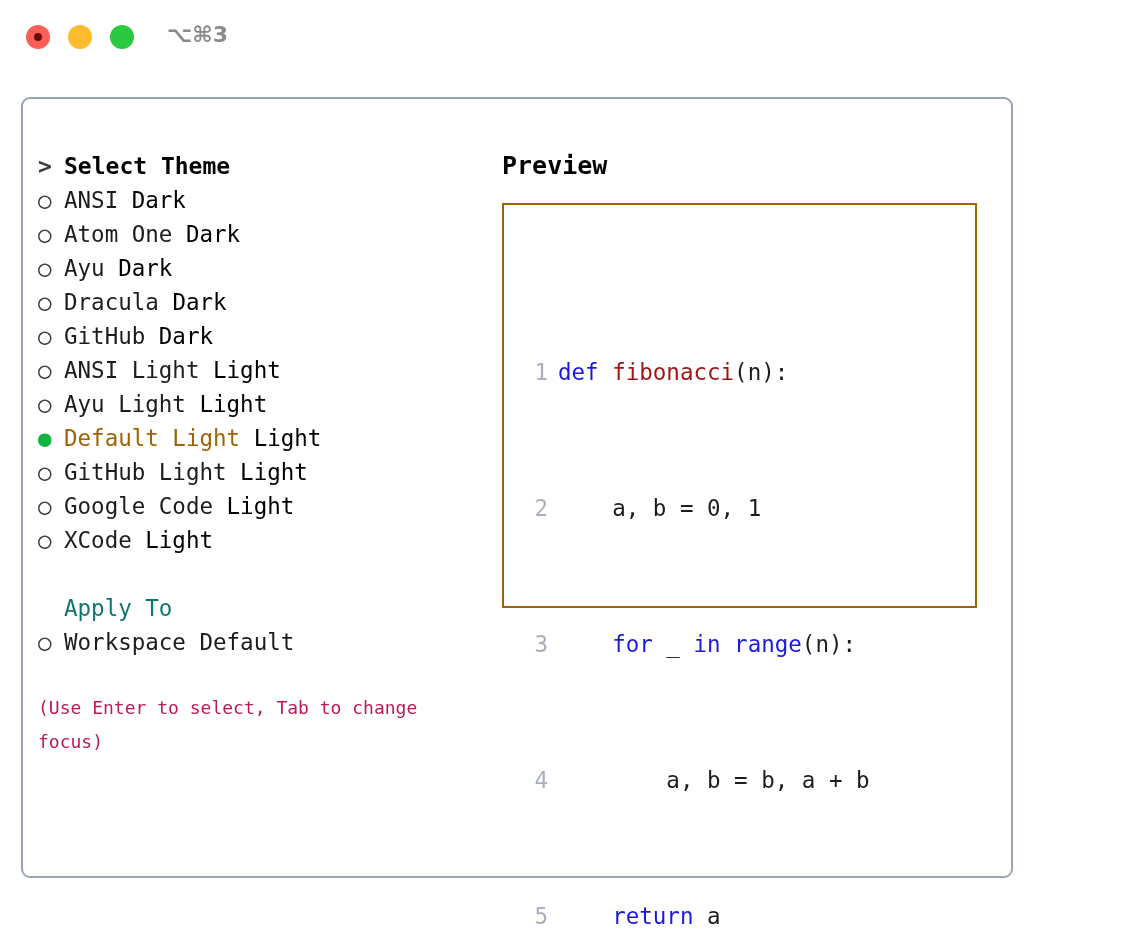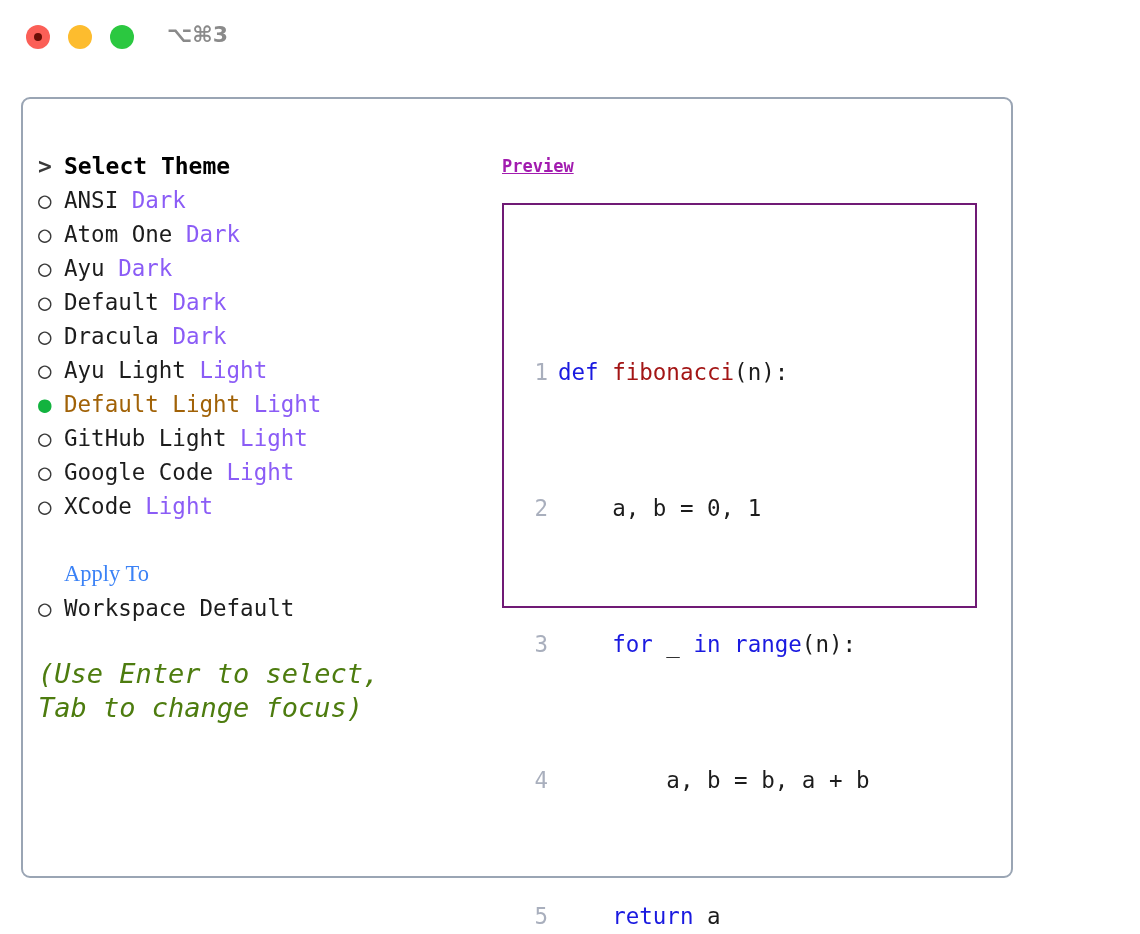--- a/index.html
+++ b/index.html
@@ -105,61 +105,58 @@
     color: #000000;
   }
   .marker {
     display: inline-block;
     width: 26px;
     color: #3a3a3a;
   }
   .marker.sel { color: #12b33f; }
   .label-sel { color: #a16207; }
   .badge {
-    color: #8b5cf6;
+    color: #000000;
   }
 
   .section-title {
     font-weight: normal;
-    color: #3b82f6;
-    font-family: Liberation Serif, serif;
+    color: #0f766e;
   }
 
   .spacer-sm { height: 34px; }
 
   .hint {
     margin-top: 32px;
-    font-size: 27px;
-    line-height: 34px;
-    color: #4d7c0f;
+    font-size: 18px;
+    line-height: 34px;
+    color: #be185d;
     width: 400px;
     white-space: pre-wrap;
-    font-style: italic;
   }
 
   
   .right-col {
     position: absolute;
     left: 479px;
     top: 50px;
     width: 490px;
   }
   .preview-title {
-    font-size: 17px;
+    font-size: 25px;
     font-weight: bold;
-    color: #a21caf;
-    line-height: 34px;
-    white-space: pre;
-    text-decoration: underline;
+    color: #000000;
+    line-height: 34px;
+    white-space: pre;
   }
   .preview-box {
     margin-top: 20px;
     width: 475px;
     height: 405px;
-    border: 2px solid #701a75;
+    border: 2px solid #a16207;
     background: #ffffff;
     box-sizing: border-box;
     position: relative;
   }
   .code {
     position: absolute;
     left: 20px;
     top: 48px;
     font-size: 22.5px;
     line-height: 34px;
@@ -197,25 +194,26 @@
     <div class="left-col">
 
       <div class="row header-row"><span class="marker">&gt;</span><span>Select Theme</span></div>
 
       <div class="row"><span class="marker">○</span><span>ANSI</span> <span class="badge">Dark</span></div>
 
       <div class="row"><span class="marker">○</span><span>Atom One</span> <span class="badge">Dark</span></div>
 
       <div class="row"><span class="marker">○</span><span>Ayu</span> <span class="badge">Dark</span></div>
 
-      <div class="row"><span class="marker">○</span><span>Default</span> <span class="badge">Dark</span></div>
 
       <div class="row"><span class="marker">○</span><span>Dracula</span> <span class="badge">Dark</span></div>
 
-
+      <div class="row"><span class="marker">○</span><span>GitHub</span> <span class="badge">Dark</span></div>
+
+      <div class="row"><span class="marker">○</span><span>ANSI Light</span> <span class="badge">Light</span></div>
 
       <div class="row"><span class="marker">○</span><span>Ayu Light</span> <span class="badge">Light</span></div>
 
       <div class="row"><span class="marker sel">●</span><span class="label-sel">Default Light</span> <span class="badge">Light</span></div>
 
       <div class="row"><span class="marker">○</span><span>GitHub Light</span> <span class="badge">Light</span></div>
 
       <div class="row"><span class="marker">○</span><span>Google Code</span> <span class="badge">Light</span></div>
 
       <div class="row"><span class="marker">○</span><span>XCode</span> <span class="badge">Light</span></div>

